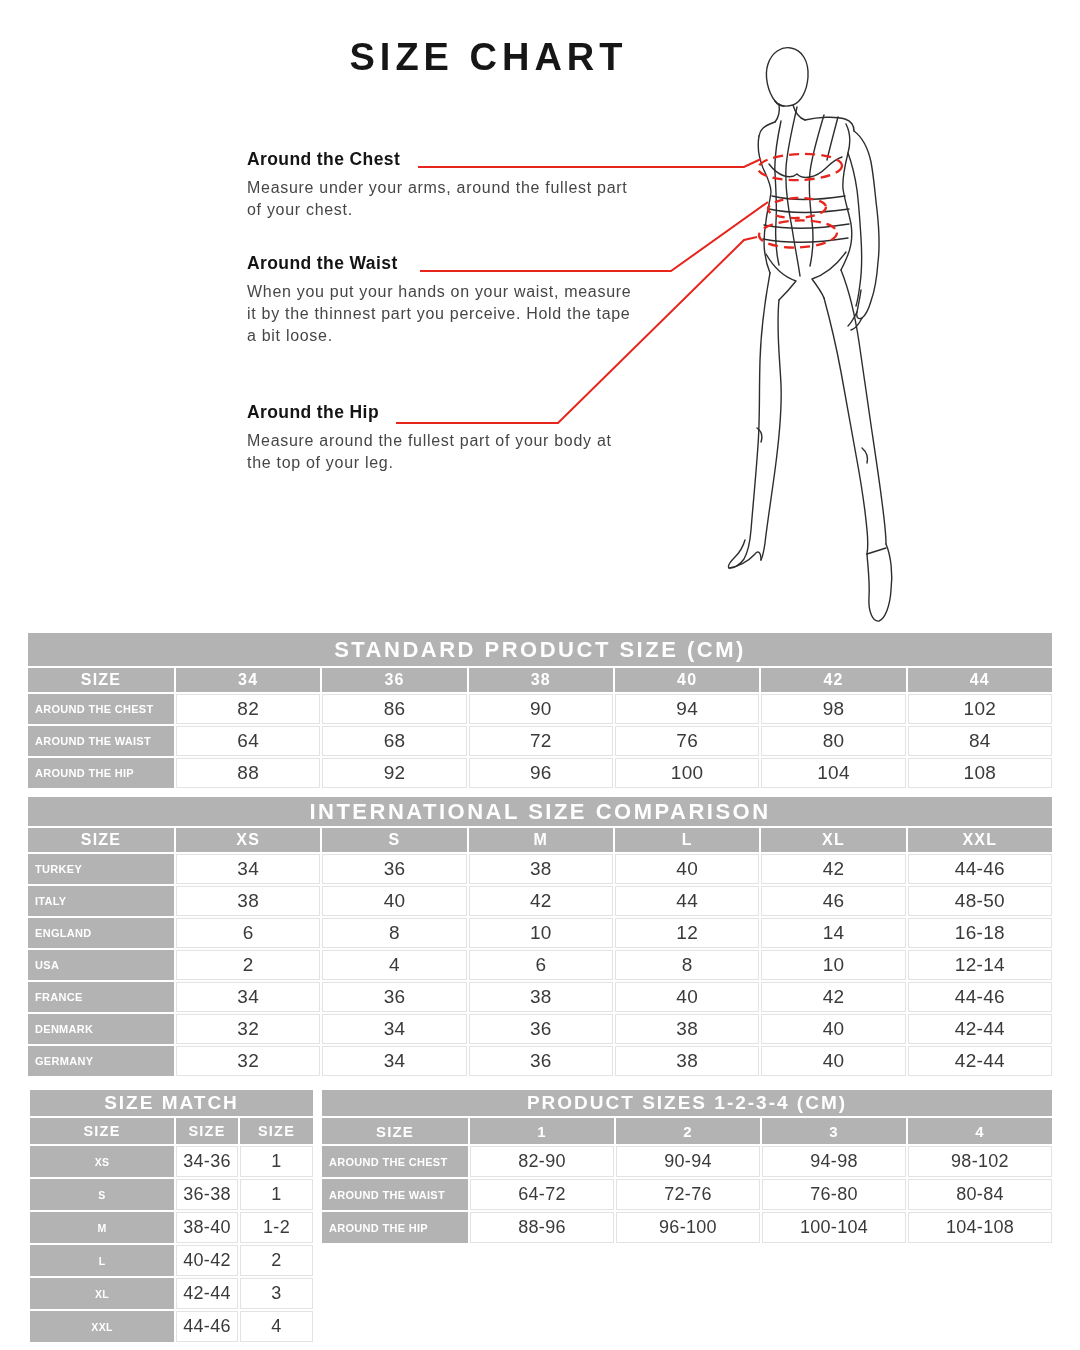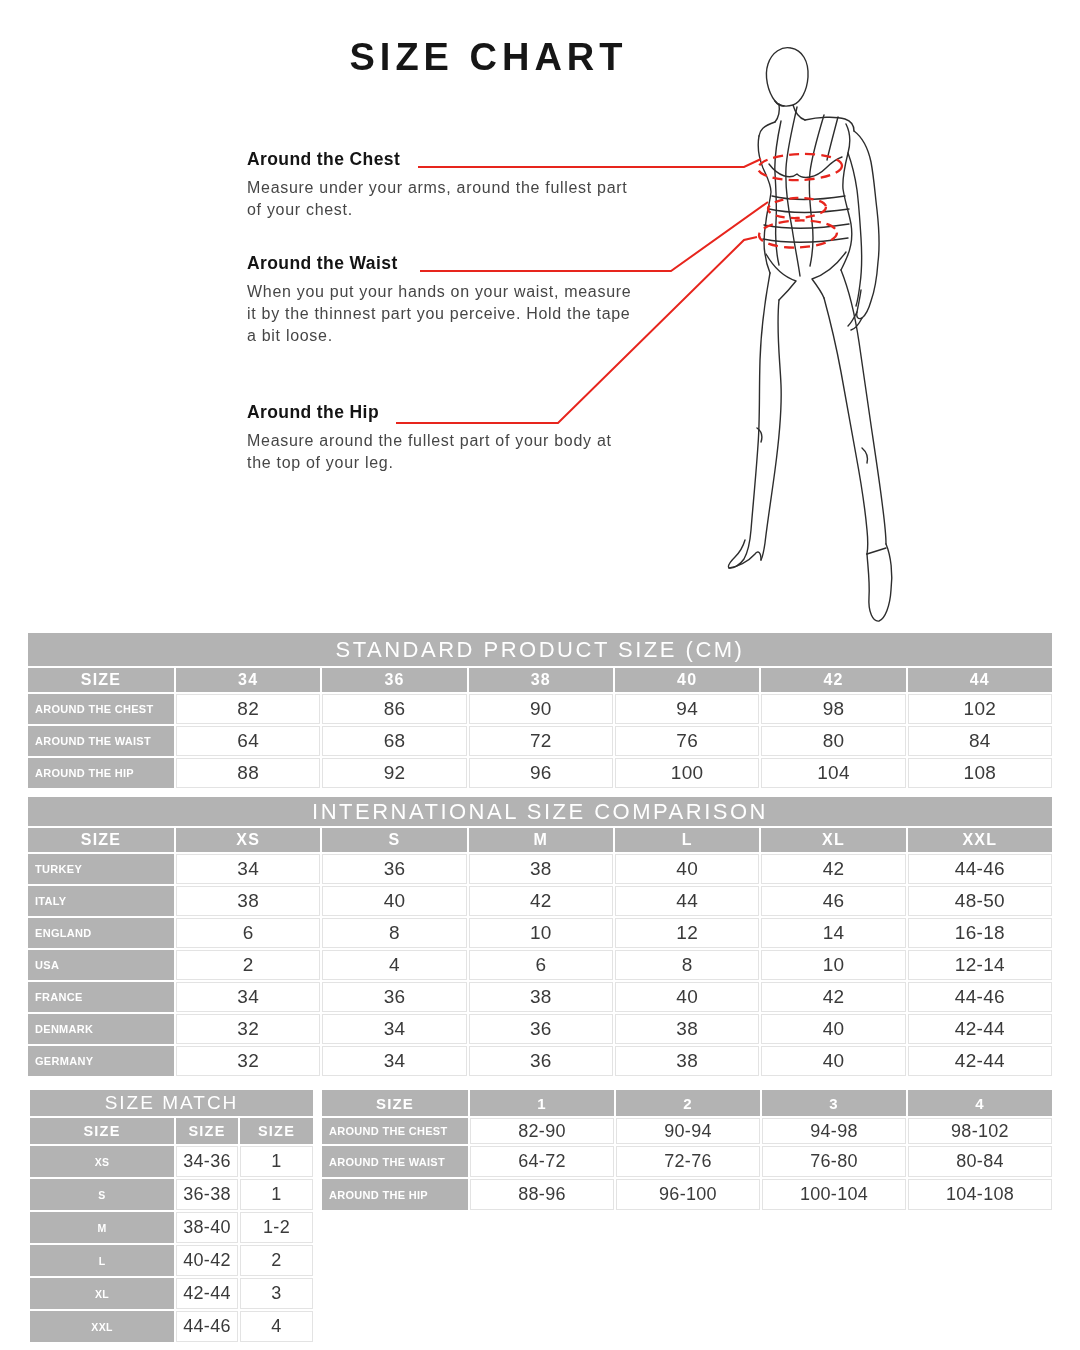--- a/index.html
+++ b/index.html
@@ -16,21 +16,21 @@
   .guide{position:absolute;left:247px;width:390px;z-index:2;}
   .guide h3{font-size:17.5px;font-weight:700;color:#141414;letter-spacing:.4px;margin:0 0 7px 0;}
   .guide p{font-size:16px;color:#464646;letter-spacing:.7px;line-height:22px;margin:0;}
   #guide-chest{top:149px;}
   #guide-waist{top:253px;}
   #guide-hip{top:402px;}
   
   :root{--gray:#b3b3b3;}
   .tbl{position:absolute;display:grid;gap:2px;background:#ffffff;}
   .cell{display:flex;align-items:center;justify-content:center;box-sizing:border-box;}
-  .title{grid-column:1/-1;background:var(--gray);color:#fff;font-weight:400;letter-spacing:2.5px;}
+  .title{grid-column:1/-1;background:var(--gray);color:#fff;font-weight:700;letter-spacing:2.5px;}
   .hdr{background:var(--gray);color:#fff;font-weight:700;letter-spacing:1.2px;}
   .lbl{background:var(--gray);color:#fff;font-weight:700;font-size:11px;letter-spacing:.3px;
        justify-content:flex-start;padding-left:7px;}
   .val{background:#fff;border:1px solid #e3e3e3;color:#3a3a3a;font-size:19px;letter-spacing:.3px;}
 
   #tbl-standard{left:28px;top:633px;width:1024px;
     grid-template-columns:146px repeat(6,1fr);
     grid-template-rows:33px 24px repeat(3,30px);}
   #tbl-standard .title{font-size:22px;}
   #tbl-standard .hdr{font-size:16px;}
@@ -239,20 +239,21 @@
     <div class="cell val">40-42</div>
     <div class="cell val">2</div>
     <div class="cell lbl">XL</div>
     <div class="cell val">42-44</div>
     <div class="cell val">3</div>
     <div class="cell lbl">XXL</div>
     <div class="cell val">44-46</div>
     <div class="cell val">4</div>
   </div>
 <div class="tbl" id="tbl-product">
+    <div class="cell title">PRODUCT SIZES 1-2-3-4 (CM)</div>
     <div class="cell hdr">SIZE</div>
     <div class="cell hdr">1</div>
     <div class="cell hdr">2</div>
     <div class="cell hdr">3</div>
     <div class="cell hdr">4</div>
     <div class="cell lbl">AROUND THE CHEST</div>
     <div class="cell val">82-90</div>
     <div class="cell val">90-94</div>
     <div class="cell val">94-98</div>
     <div class="cell val">98-102</div>

